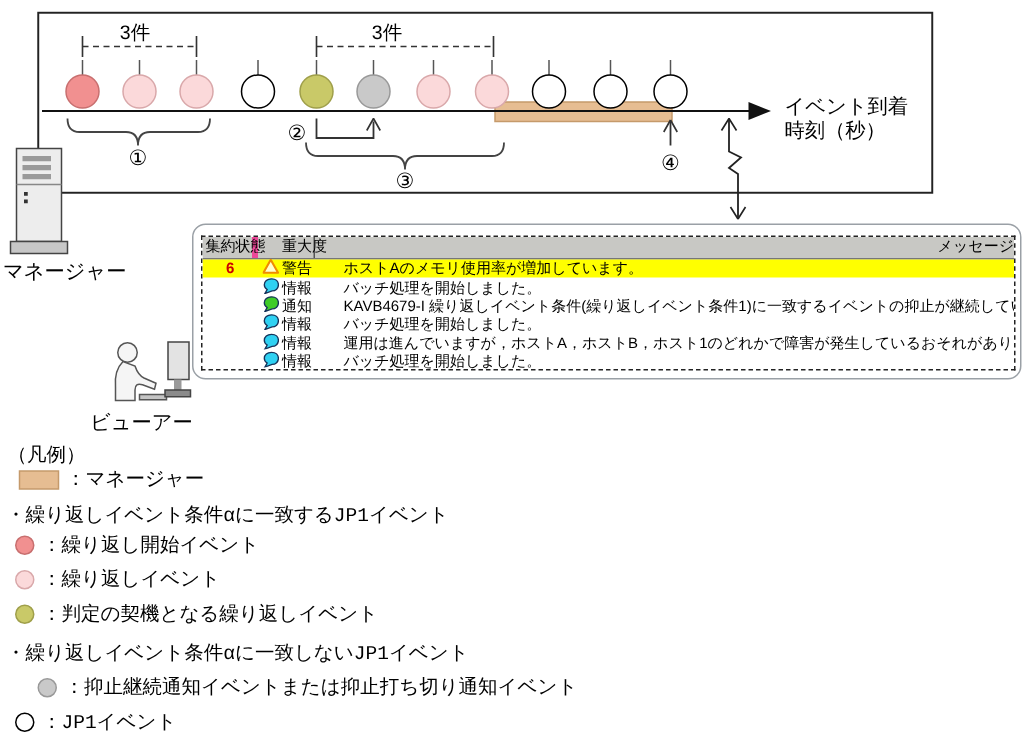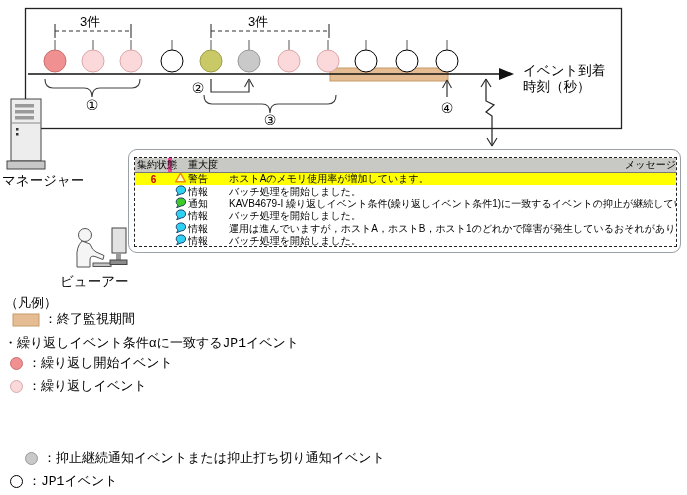--- a/index.html
+++ b/index.html
@@ -208,40 +208,47 @@
     </g>
     <text x="60" y="286" font-size="13.5">ビューアー</text>
   </svg>
 
   <div class="lg" style="left:5px;top:296px;">（凡例）</div>
 
   <div class="lg lg-item" style="left:12px;top:312px;">
     <svg class="sw" width="28" height="14" viewBox="0 0 28 14">
       <rect x="1" y="1" width="26" height="12" stroke-width="1" fill="#e6bd92" stroke="#c59a6b"></rect>
     </svg>
-    <span>：終了監視期間</span>
+    <span>：マネージャー</span>
   </div>
 
   <div class="lg" style="left:4px;top:336px;">・繰り返しイベント条件αに一致するJP1イベント</div>
 
   <div class="lg lg-item" style="left:9px;top:356px;">
     <svg class="sw" width="15" height="15" viewBox="0 0 15 15">
       <circle cx="7.5" cy="7.5" r="6" stroke-width="1" fill="#f19090" stroke="#c86f6f"></circle>
     </svg>
     <span>：繰り返し開始イベント</span>
   </div>
 
   <div class="lg lg-item" style="left:9px;top:379px;">
     <svg class="sw" width="15" height="15" viewBox="0 0 15 15">
       <circle cx="7.5" cy="7.5" r="6" stroke-width="1" fill="#fbd9da" stroke="#d9a8aa"></circle>
     </svg>
     <span>：繰り返しイベント</span>
   </div>
 
-
+  <div class="lg lg-item" style="left:9px;top:402px;">
+    <svg class="sw" width="15" height="15" viewBox="0 0 15 15">
+      <circle cx="7.5" cy="7.5" r="6" stroke-width="1" fill="#c9c968" stroke="#9f9f4a"></circle>
+    </svg>
+    <span>：判定の契機となる繰り返しイベント</span>
+  </div>
+
+  <div class="lg" style="left:4px;top:428px;">・繰り返しイベント条件αに一致しないJP1イベント</div>
 
   <div class="lg lg-item" style="left:24px;top:451px;">
     <svg class="sw" width="15" height="15" viewBox="0 0 15 15">
       <circle cx="7.5" cy="7.5" r="6" stroke-width="1" fill="#c9c9c9" stroke="#999999"></circle>
     </svg>
     <span>：抑止継続通知イベントまたは抑止打ち切り通知イベント</span>
   </div>
 
   <div class="lg lg-item" style="left:9px;top:474px;">
     <svg class="sw" width="15" height="15" viewBox="0 0 15 15">

